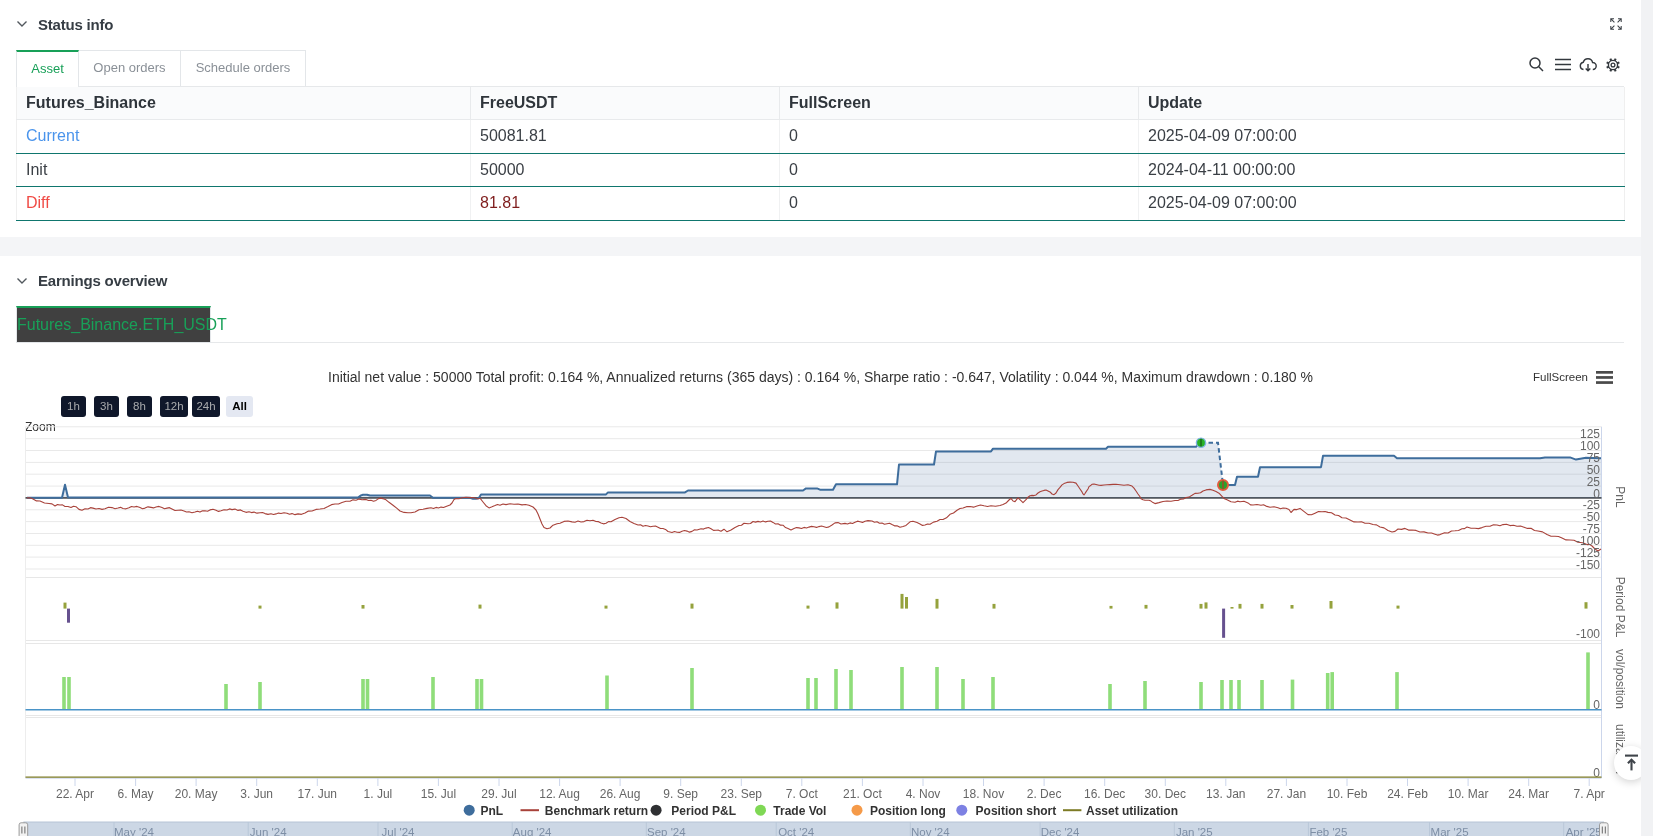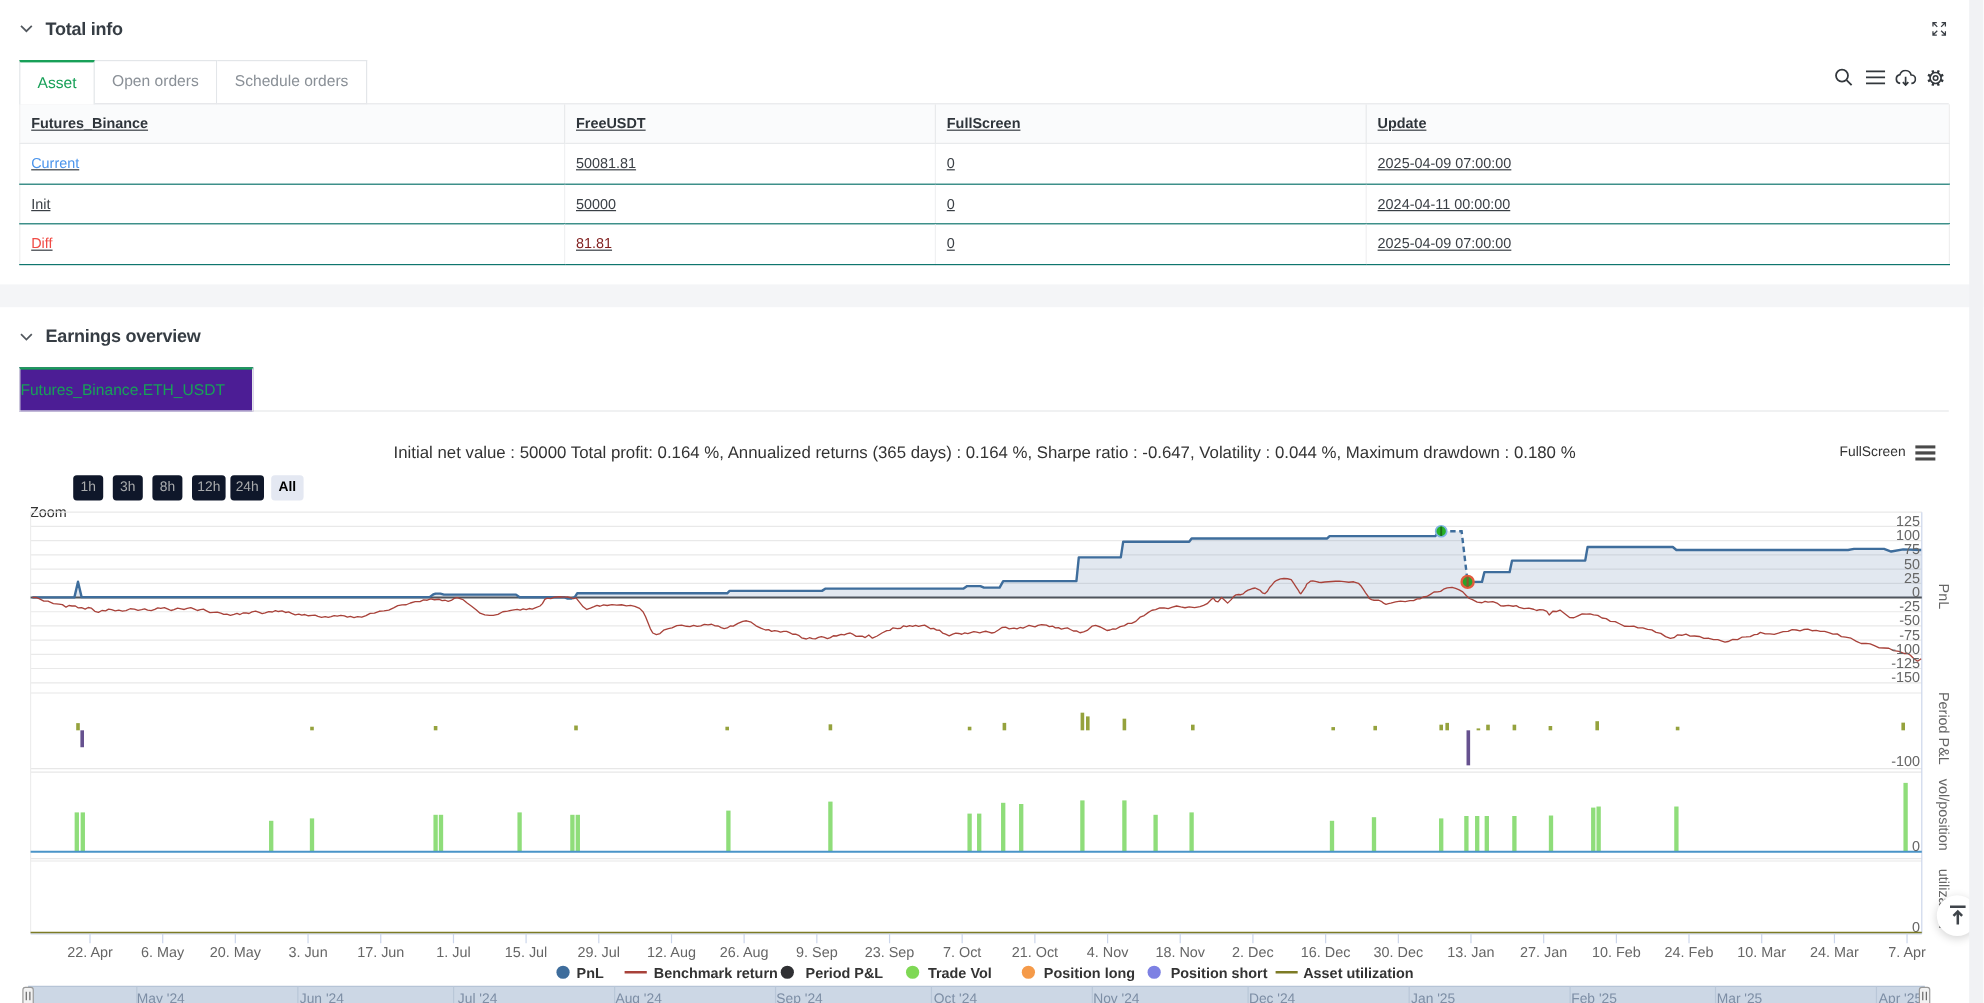--- a/index.html
+++ b/index.html
@@ -2,35 +2,35 @@
 <html><head><meta charset="utf-8"><title>page</title><style>
 * { margin:0; padding:0; box-sizing:border-box; }
 html,body { width:1653px; height:836px; overflow:hidden; background:#fff;
   font-family:"Liberation Sans", sans-serif; position:relative; }
 .abs { position:absolute; }
 .sechead { font-size:15px; font-weight:bold; color:#363d44; letter-spacing:-0.2px; }
 .tab { position:absolute; top:50px; height:37px; border:1px solid #e3e6e9; border-left:none;
   font-size:13px; color:#8a9097; text-align:center; line-height:34px; background:#fff; }
 .tab.first { border-left:1px solid #e3e6e9; }
 .tab.active { border-top:2px solid #18a058; color:#18a058; border-bottom:none; z-index:3; line-height:33px;text-align:center; }
-table.st { border-collapse:collapse; width:1608px; table-layout:fixed; font-size:12px; color:#3a3f45; border-left:1px solid #efefef; border-right:1px solid #efefef;text-decoration:underline; }
+table.st { border-collapse:collapse; width:1608px; table-layout:fixed; font-size:16px; color:#3a3f45; border-left:1px solid #efefef; border-right:1px solid #efefef; }
 table.st th { background:#fafbfc; font-weight:bold; color:#2f353b; text-align:left; height:32px;
   padding:0 0 0 9px; border-bottom:1px solid #e8eaec; border-right:1px solid #e8eaec; }
 table.st td { height:33px; padding:0 0 0 9px; border-bottom:1px solid #0f766e; border-right:1px solid #f0f1f2; }
 table.st th:last-child, table.st td:last-child { border-right:none; }
 .zbtn { position:absolute; top:396px; height:21px; border-radius:3px; background:#0f172a;
   color:#a9abad; font-size:11.5px; text-align:center; line-height:21px; }
 .zbtn.on { background:#e4e8f2; color:#000; font-weight:bold; }
 </style></head>
 <body>
 
 <svg class="abs" style="left:16px;top:20px" width="12" height="8" viewBox="0 0 12 8">
  <path d="M1.5 1.5 L6 6 L10.5 1.5" fill="none" stroke="#52585e" stroke-width="1.4"></path>
   </svg>
-<div class="abs sechead" style="left:38px;top:16px">Total info</div>
+<div class="abs sechead" style="left:38px;top:16px">Status info</div>
 
 <svg class="abs" style="left:1610px;top:18px" width="12" height="12" viewBox="0 0 15 15">
  <g stroke="#3a3f45" stroke-width="1.3" fill="none">
   <path d="M1 5 L1 1 L5 1 M5.5 5.5 L1.5 1.5"></path>
   <path d="M10 1 L14 1 L14 5 M9.5 5.5 L13.5 1.5"></path>
   <path d="M14 10 L14 14 L10 14 M9.5 9.5 L13.5 13.5"></path>
   <path d="M5 14 L1 14 L1 10 M5.5 9.5 L1.5 13.5"></path>
  </g>
   </svg>
 
@@ -103,22 +103,22 @@
 <div class="abs" style="left:16px;top:86px;width:1608px;height:1px;background:#e6e8ea"></div>
 
 <div class="abs" style="left:0;top:237px;width:1653px;height:19px;background:#f4f5f7"></div>
 
 <svg class="abs" style="left:16px;top:277px" width="12" height="8" viewBox="0 0 12 8">
  <path d="M1.5 1.5 L6 6 L10.5 1.5" fill="none" stroke="#52585e" stroke-width="1.4"></path>
   </svg>
 <div class="abs sechead" style="left:38px;top:272px">Earnings overview</div>
 
 <div class="abs" style="left:16px;top:342px;width:1608px;height:1px;background:#e6e8ea"></div>
-<div class="abs" style="left:16px;top:306px;width:195px;height:37px;background:#4c1d95;border:1px solid #e3e6e9;
- border-top:2px solid #18a058;color:#18a058;font-size:13px;line-height:33px;z-index:3">Futures_Binance.ETH_USDT</div>
+<div class="abs" style="left:16px;top:306px;width:195px;height:37px;background:#404040;border:1px solid #e3e6e9;
+ border-top:2px solid #18a058;color:#18a058;font-size:16px;text-align:center;line-height:33px;z-index:3">Futures_Binance.ETH_USDT</div>
 
 <div class="abs" style="left:0;top:369px;width:1641px;text-align:center;font-size:14px;color:#333">
 Initial net value : 50000 Total profit: 0.164 %, Annualized returns (365 days) : 0.164 %, Sharpe ratio : -0.647, Volatility : 0.044 %, Maximum drawdown : 0.180 %</div>
 
 <div class="abs" style="left:1533px;top:371px;font-size:11.5px;color:#333">FullScreen</div>
 <svg class="abs" style="left:1596px;top:371px" width="17" height="13" viewBox="0 0 17 13">
  <g fill="#4a4a4a">
       <rect x="0" y="0" width="17" height="2.7"></rect>
       <rect x="0" y="5.1" width="17" height="2.7"></rect>
  <rect x="0" y="10.2" width="17" height="2.7"></rect>

